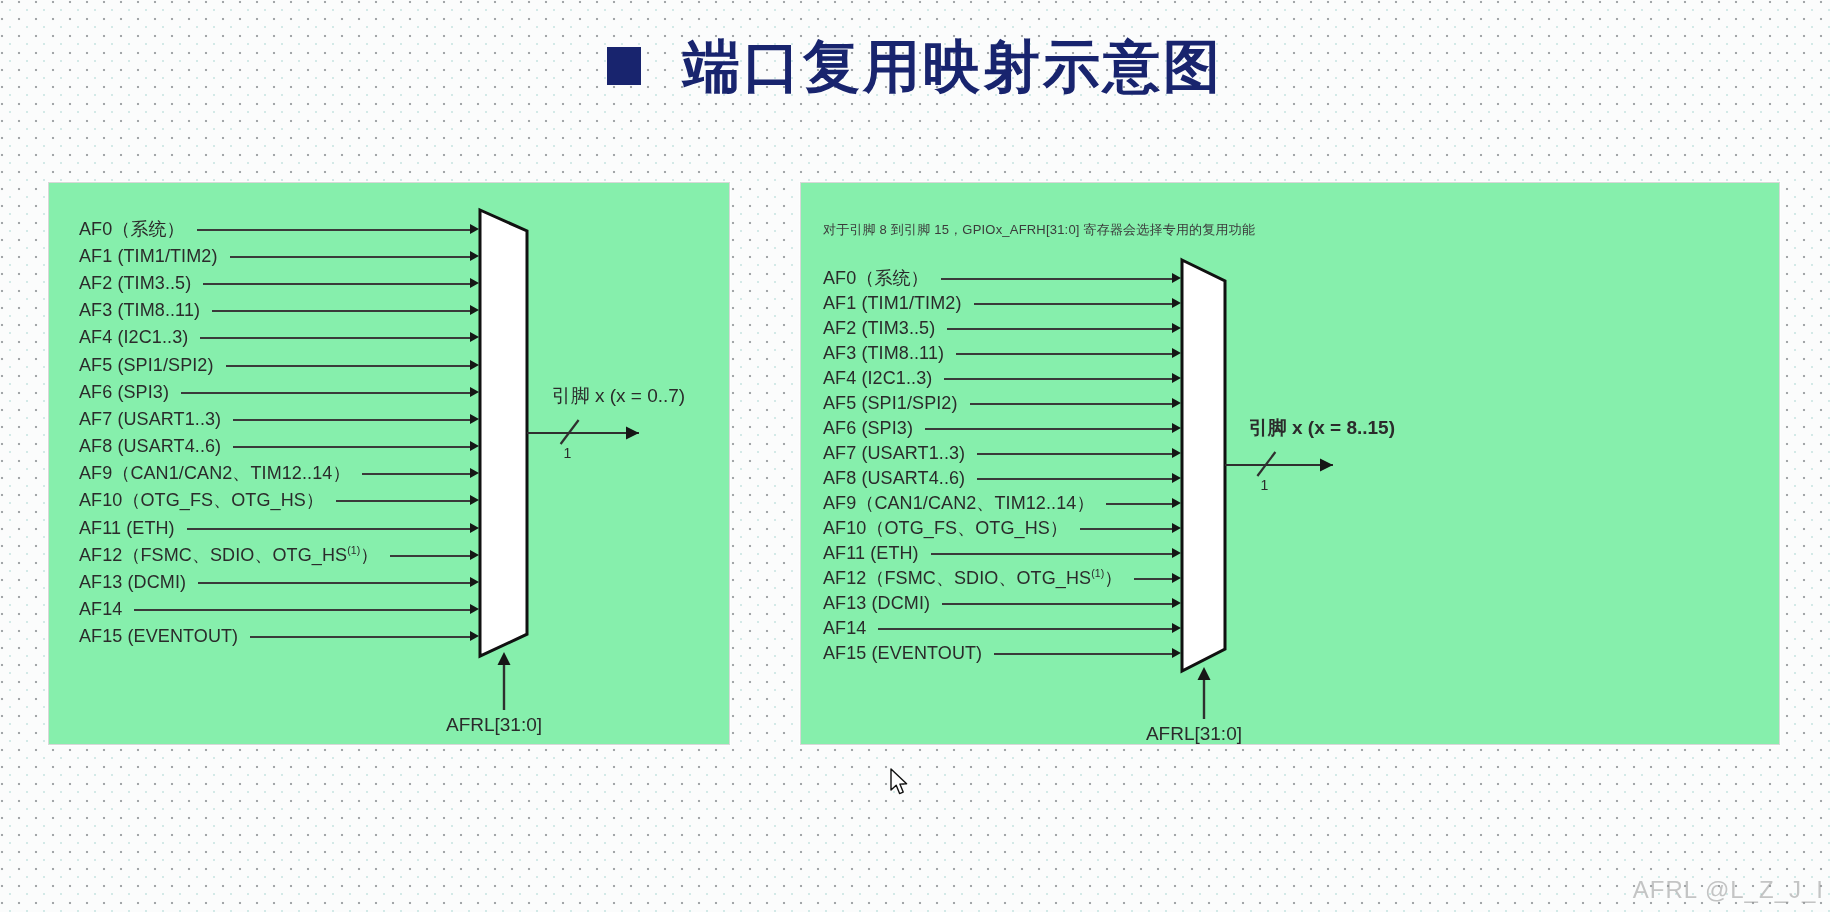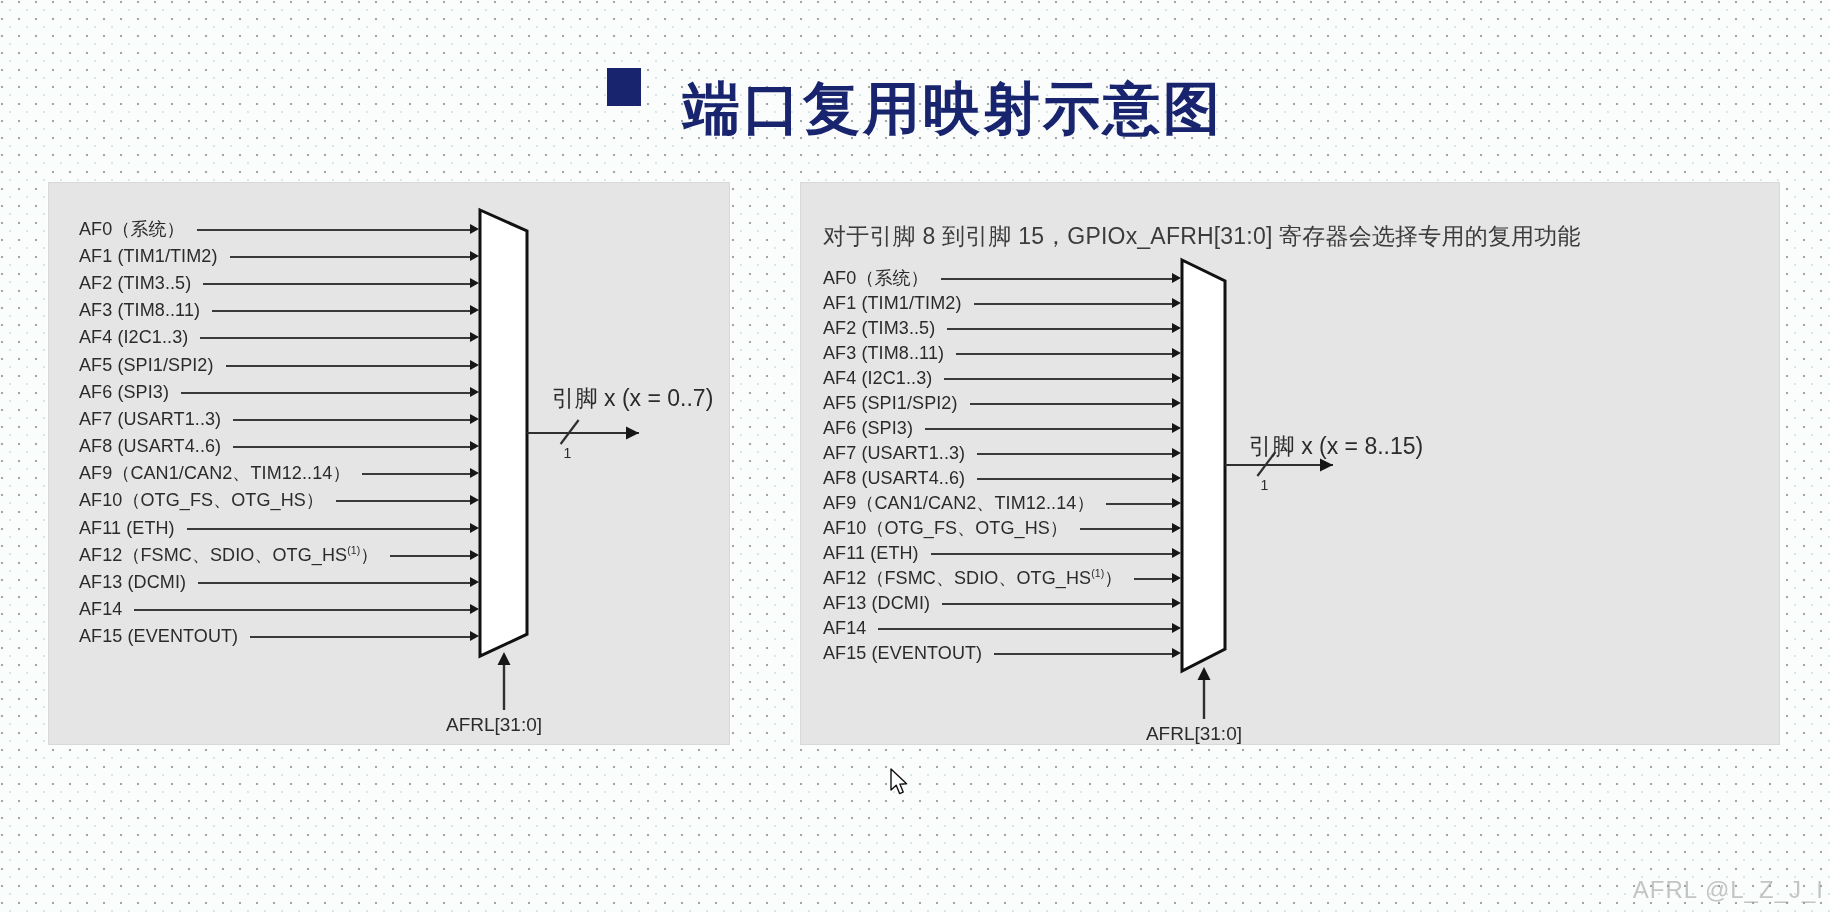--- a/index.html
+++ b/index.html
@@ -35,39 +35,38 @@
     flex: 0 0 auto;
   }
   #title-text {
     font-family: "DejaVu Serif", "Liberation Serif", serif;
     font-size: 57px;
     font-weight: 700;
     color: #18246e;
     letter-spacing: 3px;
     white-space: nowrap;
     line-height: 1.05;
-    margin-top: 42px;
   }
 
   
   .panel {
     position: absolute;
-    background: #e5e5e5;
+    background: #86efac;
     border: 1px solid #d8d8d8;
     box-shadow: 0 0 0 1px rgba(255,255,255,0.6);
   }
   #panel-left  { left: 48px;  top: 182px; width: 682px;  height: 563px; }
   #panel-right { left: 800px; top: 182px; width: 980px; height: 563px; }
 
   .panel-inner { position: absolute; inset: 0; }
 
   
   .panel-note {
     position: absolute;
-    font-size: 23px;
+    font-size: 13px;
     color: #3b3b3b;
     white-space: nowrap;
     letter-spacing: 0.2px;
   }
 
   
   .af-list { position: absolute; }
   .af-row {
     position: relative;
     height: 24.8px;
@@ -101,21 +100,21 @@
     transform: translateY(-50%);
   }
 
   
   .mux { position: absolute; }
   .mux svg { display: block; overflow: visible; }
 
   
   .pin-label {
     position: absolute;
-    font-size: 23px;
+    font-size: 19px;
     color: #2b2b2b;
     white-space: nowrap;
   }
   .bus-one {
     position: absolute;
     font-size: 14px;
     color: #2b2b2b;
   }
   .afr-label {
     position: absolute;
@@ -345,21 +344,21 @@
         <svg width="48" height="416">
           <polygon points="1,1 44,22 44,390 1,412" fill="#ffffff" stroke="#111111" stroke-width="3" stroke-linejoin="miter"></polygon>
         </svg>
       </div>
       <div style="position: absolute; left: 424px; top: 260px;"><svg width="124" height="46">
           <line x1="0" y1="22" x2="108" y2="22" stroke="#2f2f2f" stroke-width="2.2"></line>
           <line x1="32.4" y1="33" x2="50.4" y2="9" stroke="#2f2f2f" stroke-width="2.2"></line>
           <polygon points="108,22 95,15.5 95,28.5" fill="#161616"></polygon>
         </svg></div>
       <div class="bus-one" style="left: 459.4px; top: 294px;">1</div>
-      <div class="pin-label" style="left: 447.76px; top: 248px;">引脚 x (x = 8..15)</div>
+      <div class="pin-label" style="left: 447.76px; top: 232px; font-weight: bold;">引脚 x (x = 8..15)</div>
       <div style="position: absolute; left: 393.88px; top: 484px;"><svg width="20" height="52">
           <line x1="9" y1="52" x2="9" y2="12" stroke="#2f2f2f" stroke-width="2.4"></line>
           <polygon points="9,0 2.5,13 15.5,13" fill="#161616"></polygon>
         </svg></div>
       <div class="afr-label" style="left: 344.88px; top: 540px;">AFRL[31:0]</div>
     </div>
 </div>
 
 <div id="mouse-cursor">
   <svg width="22" height="30" viewBox="0 0 22 30">

